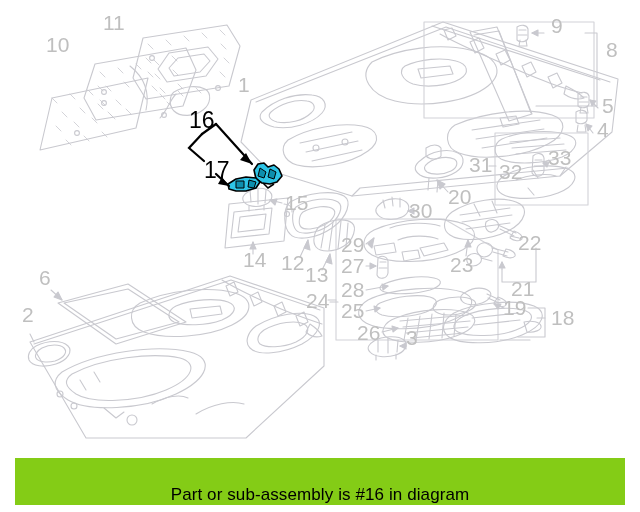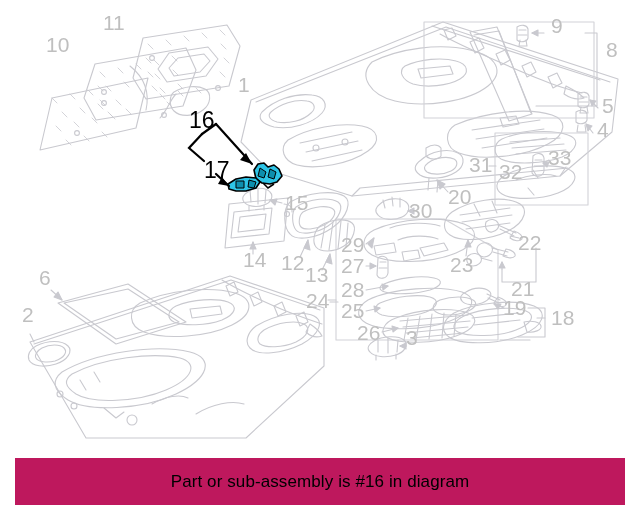--- a/index.html
+++ b/index.html
@@ -490,17 +490,17 @@
       <text x="341" y="252" font-size="21" fill="#bfbfbf">29</text>
       <text x="409" y="218" font-size="21" fill="#bfbfbf">30</text>
       <text x="469" y="172" font-size="21" fill="#bfbfbf">31</text>
       <text x="499" y="179" font-size="21" fill="#bfbfbf">32</text>
       <text x="548" y="165" font-size="21" fill="#bfbfbf">33</text>
       <text x="189" y="128" font-size="23" fill="#000000">16</text>
       <text x="204" y="178" font-size="23" fill="#000000">17</text>
     </g>
   </svg>
 
-  <div class="banner" style="background: #be185d;">
+  <div class="banner" style="background: #84cc16; justify-content: flex-end;">
     <div class="banner-line">Part or sub-assembly is #16 in diagram</div>
   </div>
 
 </div>
 
 </body></html>

